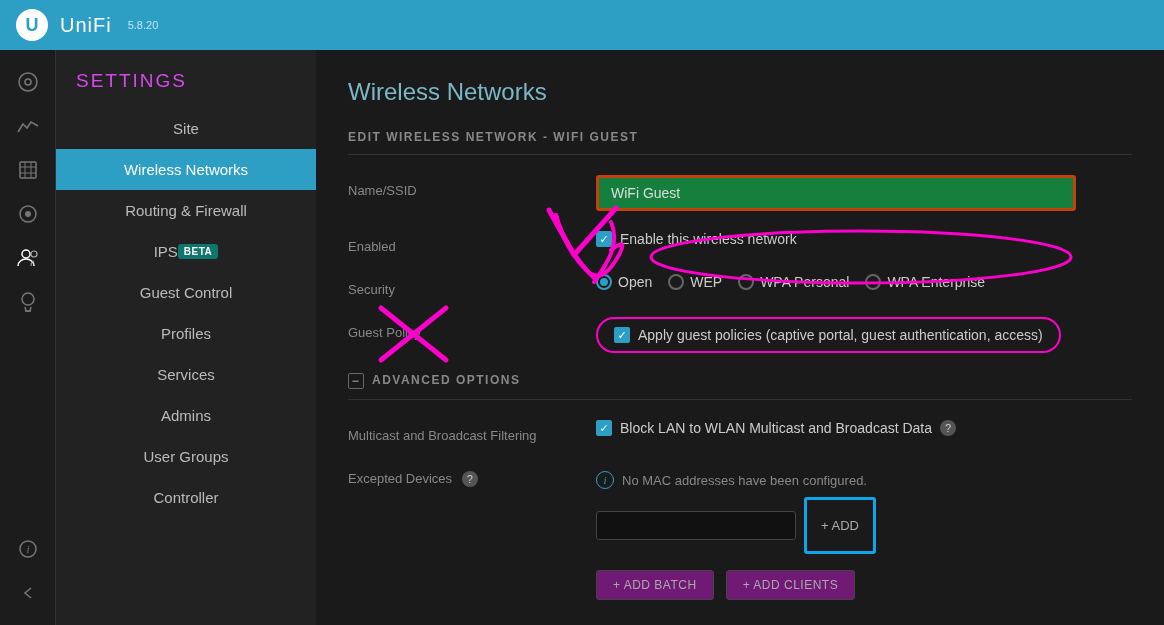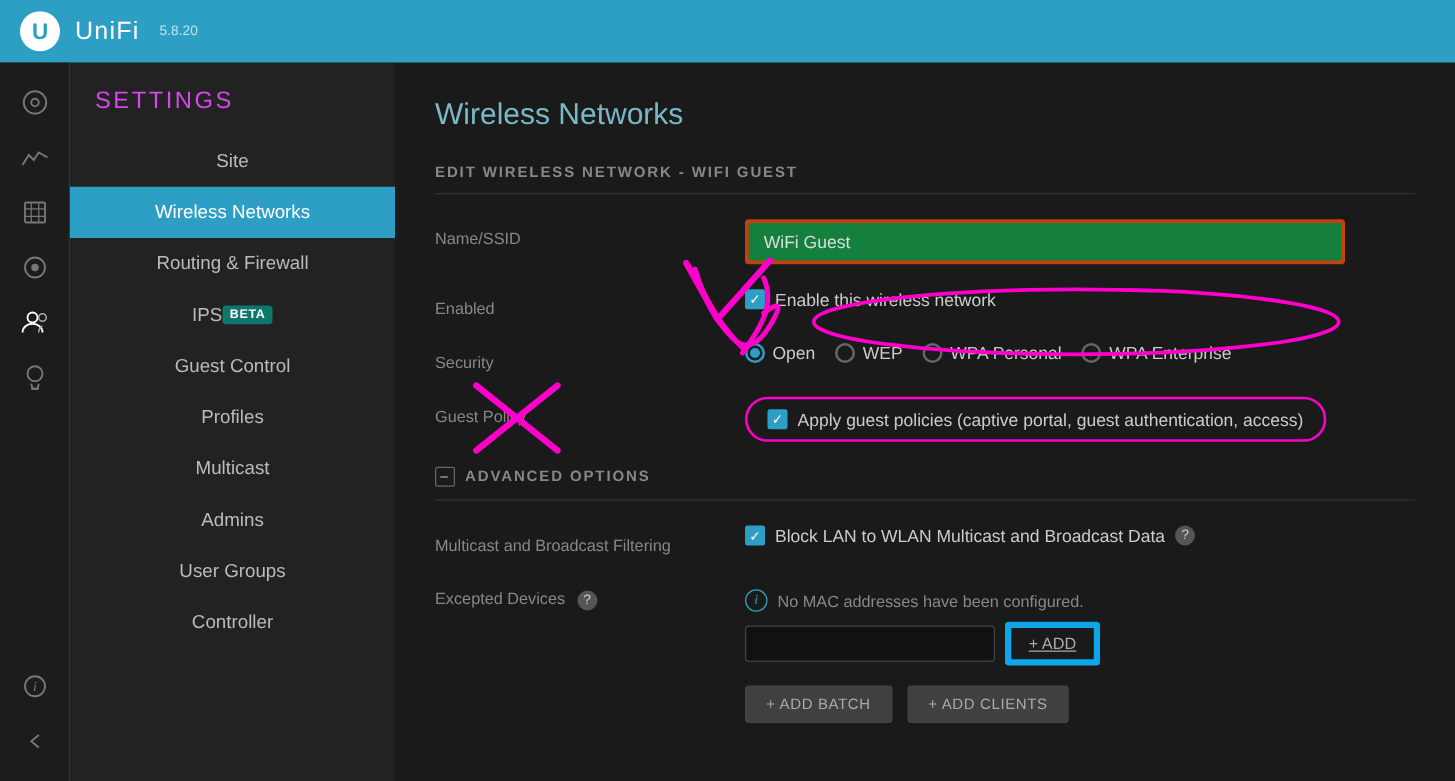--- a/index.html
+++ b/index.html
@@ -252,30 +252,30 @@
       width: 16px; height: 16px;
       border-radius: 50%;
       background: #555;
       color: #ccc;
       display: inline-flex; align-items: center; justify-content: center;
       font-size: 11px; cursor: pointer;
     }
 
     .btn-add {
       background: transparent;
-      border: 5px solid #0ea5e9;
+      border: 3px solid #0ea5e9;
       color: #aaa;
-      padding: 5px 14px;
+      padding: 18px 14px;
       font-size: 13px;
       border-radius: 3px;
       cursor: pointer;
-      display: inline-flex; align-items: center; gap: 6px; text-decoration: underline;
+      display: inline-flex; align-items: center; gap: 6px;
     }
     .btn-action {
-      background: #404040;
+      background: #701a75;
       border: 1px solid #444;
       color: #aaa;
       padding: 7px 16px;
       font-size: 12px;
       border-radius: 3px;
       cursor: pointer;
       letter-spacing: 0.5px;
       display: inline-flex; align-items: center; gap: 6px;
     }
 
@@ -390,21 +390,21 @@
       <span>IPS</span>
       <span class="beta-badge">BETA</span>
     </div>
     <div class="nav-item">
       <span>Guest Control</span>
     </div>
     <div class="nav-item">
       <span>Profiles</span>
     </div>
     <div class="nav-item">
-      <span>Multicast</span>
+      <span>Services</span>
     </div>
     <div class="nav-item">
       <span>Admins</span>
     </div>
     <div class="nav-item">
       <span>User Groups</span>
     </div>
     <div class="nav-item">
       <span>Controller</span>
     </div>

